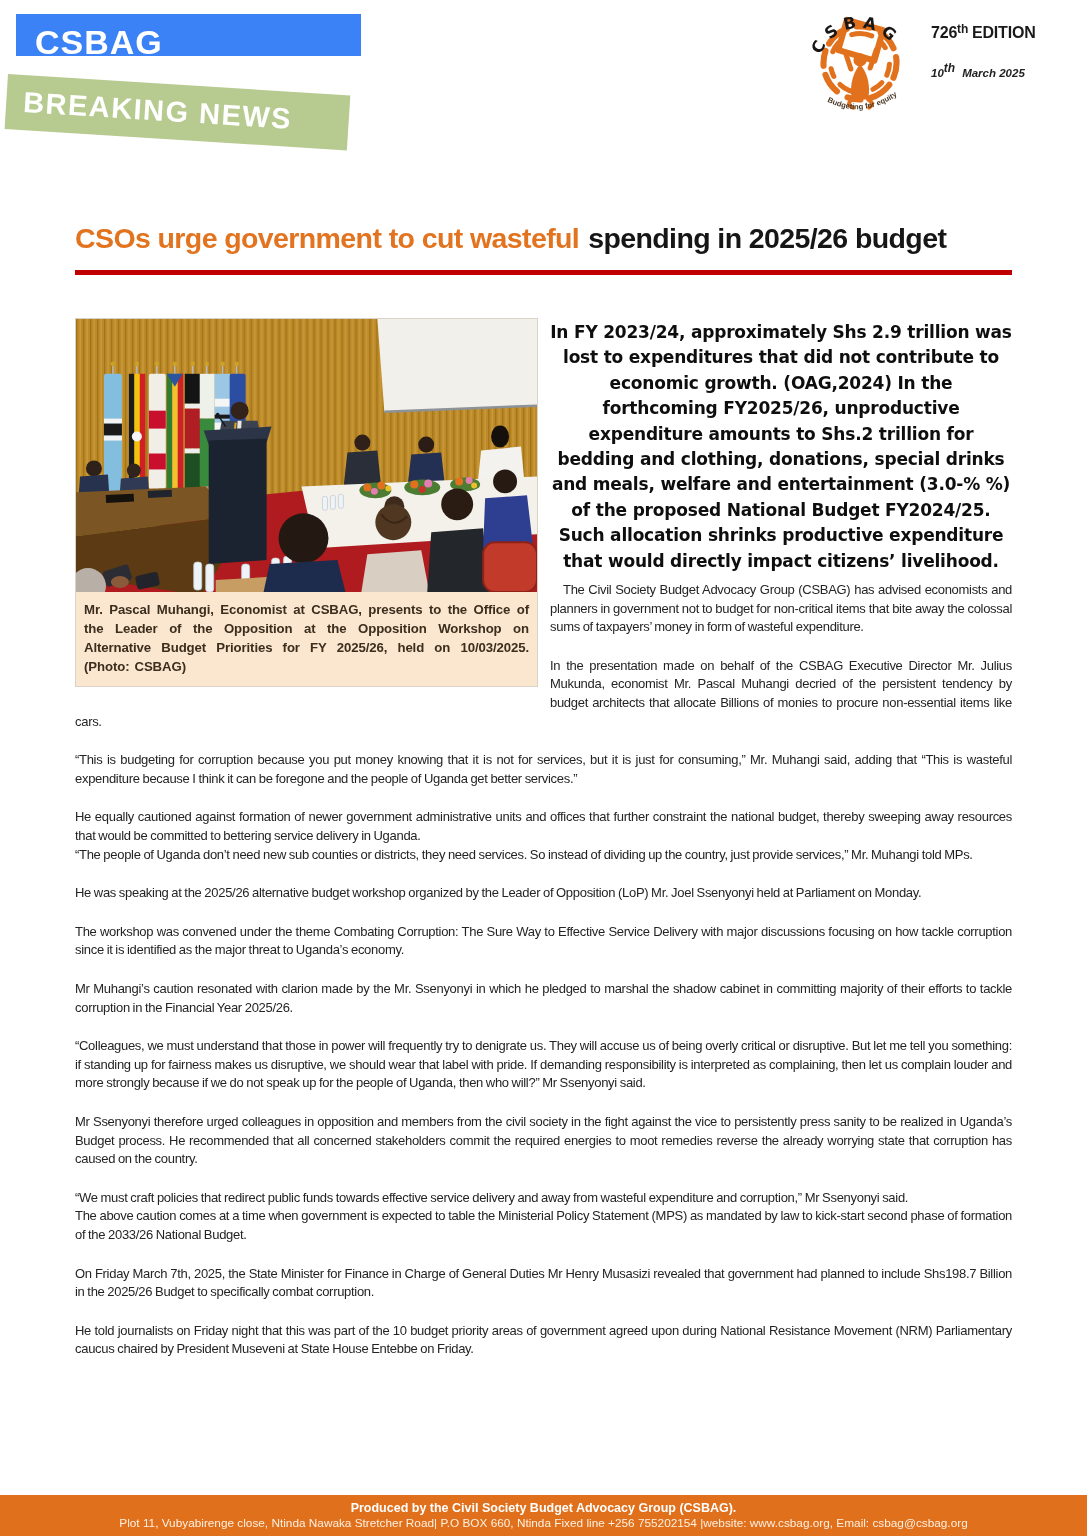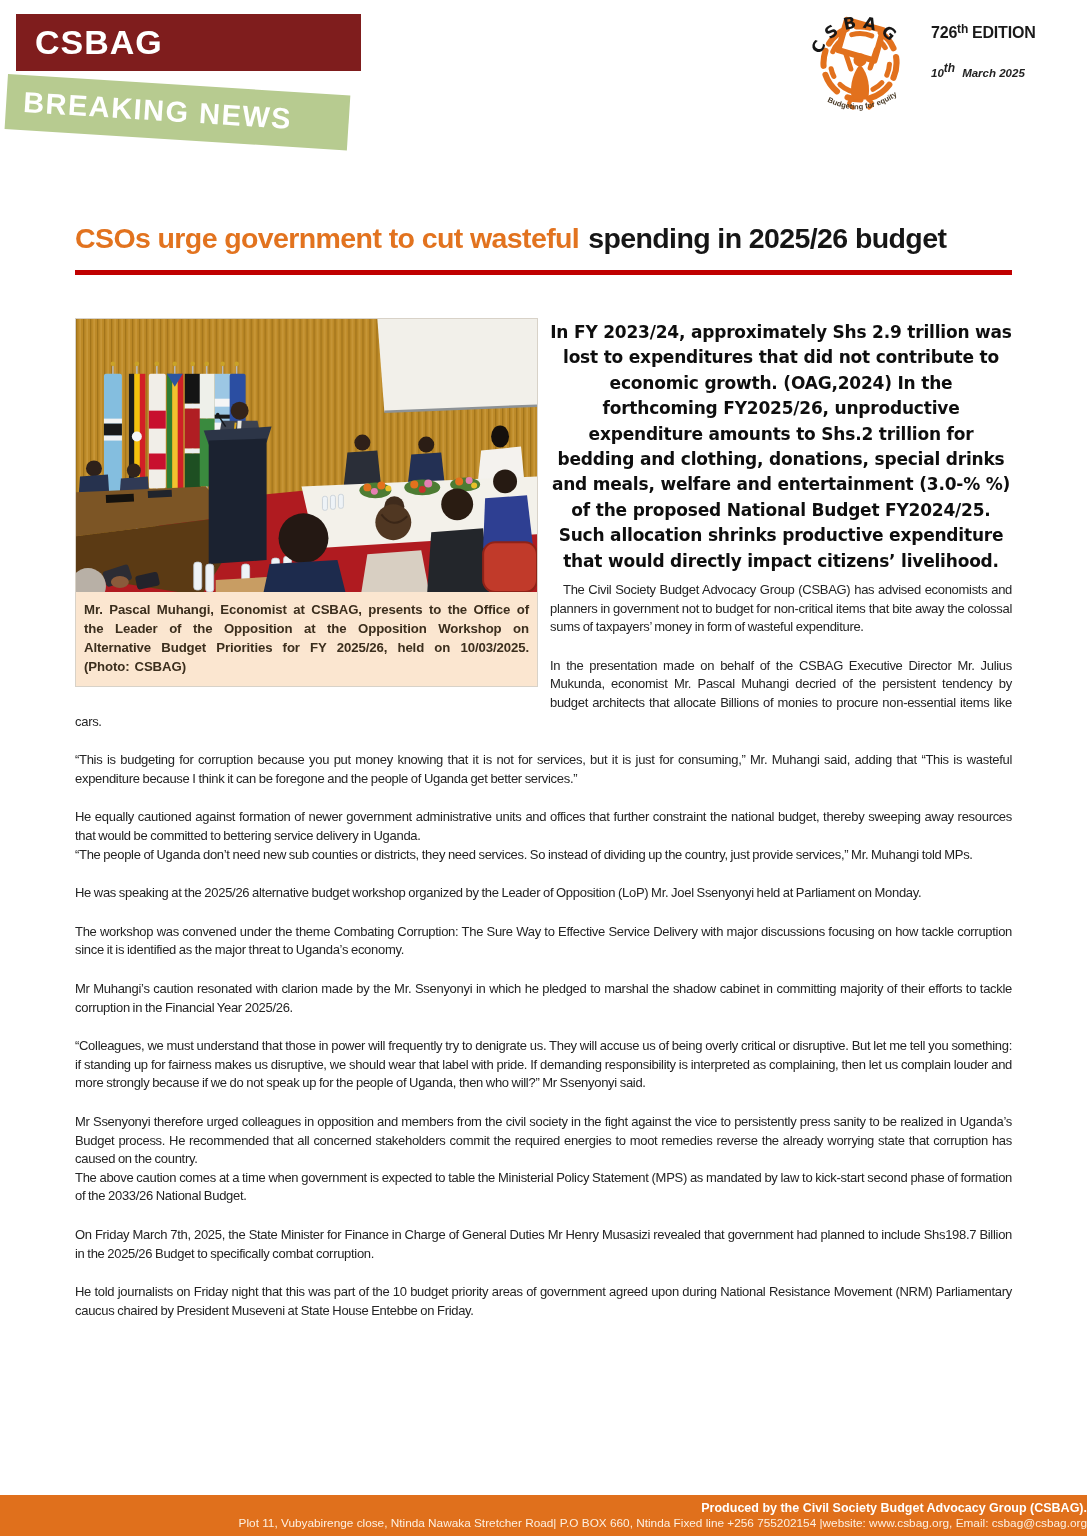--- a/index.html
+++ b/index.html
@@ -4,22 +4,22 @@
 <style>
   * { margin:0; padding:0; box-sizing:border-box; }
   html,body { background:#e9e9e9; }
   .page {
     position:relative; width:1087px; height:1536px; margin:0 auto;
     background:#ffffff; overflow:hidden;
     font-family:"Liberation Sans", sans-serif; color:#222;
   }
   
   .brand-bar {
-    position:absolute; left:16px; top:14px; width:345px; height:57px;
-    background:#7f1d1d; color:#fff; padding-left:19px;
+    position:absolute; left:16px; top:14px; width:345px; height:42px;
+    background:#3b82f6; color:#fff; padding-left:19px;
     font-weight:bold; font-size:34px; line-height:57px; letter-spacing:1px;
   }
   .news-bar {
     position:absolute; left:8px; top:74px; width:343px; height:55px;
     background:#B7CB90; transform:rotate(3.6deg); transform-origin:0 0;
     color:#fff; padding-left:17px;
     font-weight:bold; font-size:29px; line-height:55px; letter-spacing:1.5px;
   }
   .logo { position:absolute; left:806px; top:2px; width:106px; height:132px; }
   .edition {
@@ -57,21 +57,21 @@
   }
   .bp {
     font-size:13px; line-height:18.6px; text-align:justify;
     letter-spacing:-0.3px; word-spacing:-0.5px; color:#242424;
   }
   .sp { margin-top:20px; }
   .col-start { margin-top:7px; text-indent:13px; }
   
   .footer {
     position:absolute; left:0; top:1495px; width:1087px; height:41px;
-    background:#E0701C; text-align:right; color:#fff;
+    background:#E0701C; text-align:center; color:#fff;
   }
   .footer .f1 { padding-top:5px; font-weight:bold; font-size:12.5px; line-height:16px; }
   .footer .f2 { font-size:11.8px; line-height:15px; color:#fdf0e1; }
 </style>
 </head>
 <body>
 
 <div class="page">
 
   <div class="brand-bar">CSBAG</div>
@@ -272,20 +272,21 @@
     <p class="bp col-start">The Civil Society Budget Advocacy Group (CSBAG) has advised economists and planners in government not to budget for non-critical items that bite away the colossal sums of taxpayers’ money in form of wasteful expenditure.</p>
     <p class="bp sp">In the presentation made on behalf of the CSBAG Executive Director Mr. Julius Mukunda, economist Mr. Pascal Muhangi decried of the persistent tendency by budget architects that allocate Billions of monies to procure non-essential items like cars.</p>
     <p class="bp sp">“This is budgeting for corruption because you put money knowing that it is not for services, but it is just for consuming,” Mr. Muhangi said, adding that “This is wasteful expenditure because I think it can be foregone and the people of Uganda get better services.”</p>
     <p class="bp sp">He equally cautioned against formation of newer government administrative units and offices that further constraint the national budget, thereby sweeping away resources that would be committed to bettering service delivery in Uganda.</p>
     <p class="bp">“The people of Uganda don’t need new sub counties or districts, they need services. So instead of dividing up the country, just provide services,” Mr. Muhangi told MPs.</p>
     <p class="bp sp">He was speaking at the 2025/26 alternative budget workshop organized by the Leader of Opposition (LoP) Mr. Joel Ssenyonyi held at Parliament on Monday.</p>
     <p class="bp sp">The workshop was convened under the theme Combating Corruption: The Sure Way to Effective Service Delivery with major discussions focusing on how tackle corruption since it is identified as the major threat to Uganda’s economy.</p>
     <p class="bp sp">Mr Muhangi’s caution resonated with clarion made by the Mr. Ssenyonyi in which he pledged to marshal the shadow cabinet in committing majority of their efforts to tackle corruption in the Financial Year 2025/26.</p>
     <p class="bp sp">“Colleagues, we must understand that those in power will frequently try to denigrate us. They will accuse us of being overly critical or disruptive. But let me tell you something: if standing up for fairness makes us disruptive, we should wear that label with pride. If demanding responsibility is interpreted as complaining, then let us complain louder and more strongly because if we do not speak up for the people of Uganda, then who will?” Mr Ssenyonyi said.</p>
     <p class="bp sp">Mr Ssenyonyi therefore urged colleagues in opposition and members from the civil society in the fight against the vice to persistently press sanity to be realized in Uganda’s Budget process. He recommended that all concerned stakeholders commit the required energies to moot remedies reverse the already worrying state that corruption has caused on the country.</p>
+    <p class="bp sp">“We must craft policies that redirect public funds towards effective service delivery and away from wasteful expenditure and corruption,” Mr Ssenyonyi said.</p>
     <p class="bp">The above caution comes at a time when government is expected to table the Ministerial Policy Statement (MPS) as mandated by law to kick-start second phase of formation of the 2033/26 National Budget.</p>
     <p class="bp sp">On Friday March 7th, 2025, the State Minister for Finance in Charge of General Duties Mr Henry Musasizi revealed that government had planned to include Shs198.7 Billion in the 2025/26 Budget to specifically combat corruption.</p>
     <p class="bp sp">He told journalists on Friday night that this was part of the 10 budget priority areas of government agreed upon during National Resistance Movement (NRM) Parliamentary caucus chaired by President Museveni at State House Entebbe on Friday.</p>
   </div>
 
   <div class="footer">
     <div class="f1">Produced by the Civil Society Budget Advocacy Group (CSBAG).</div>
     <div class="f2">Plot 11, Vubyabirenge close, Ntinda Nawaka Stretcher Road| P.O BOX 660, Ntinda Fixed line +256 755202154 |website: www.csbag.org, Email: csbag@csbag.org</div>
   </div>
 

